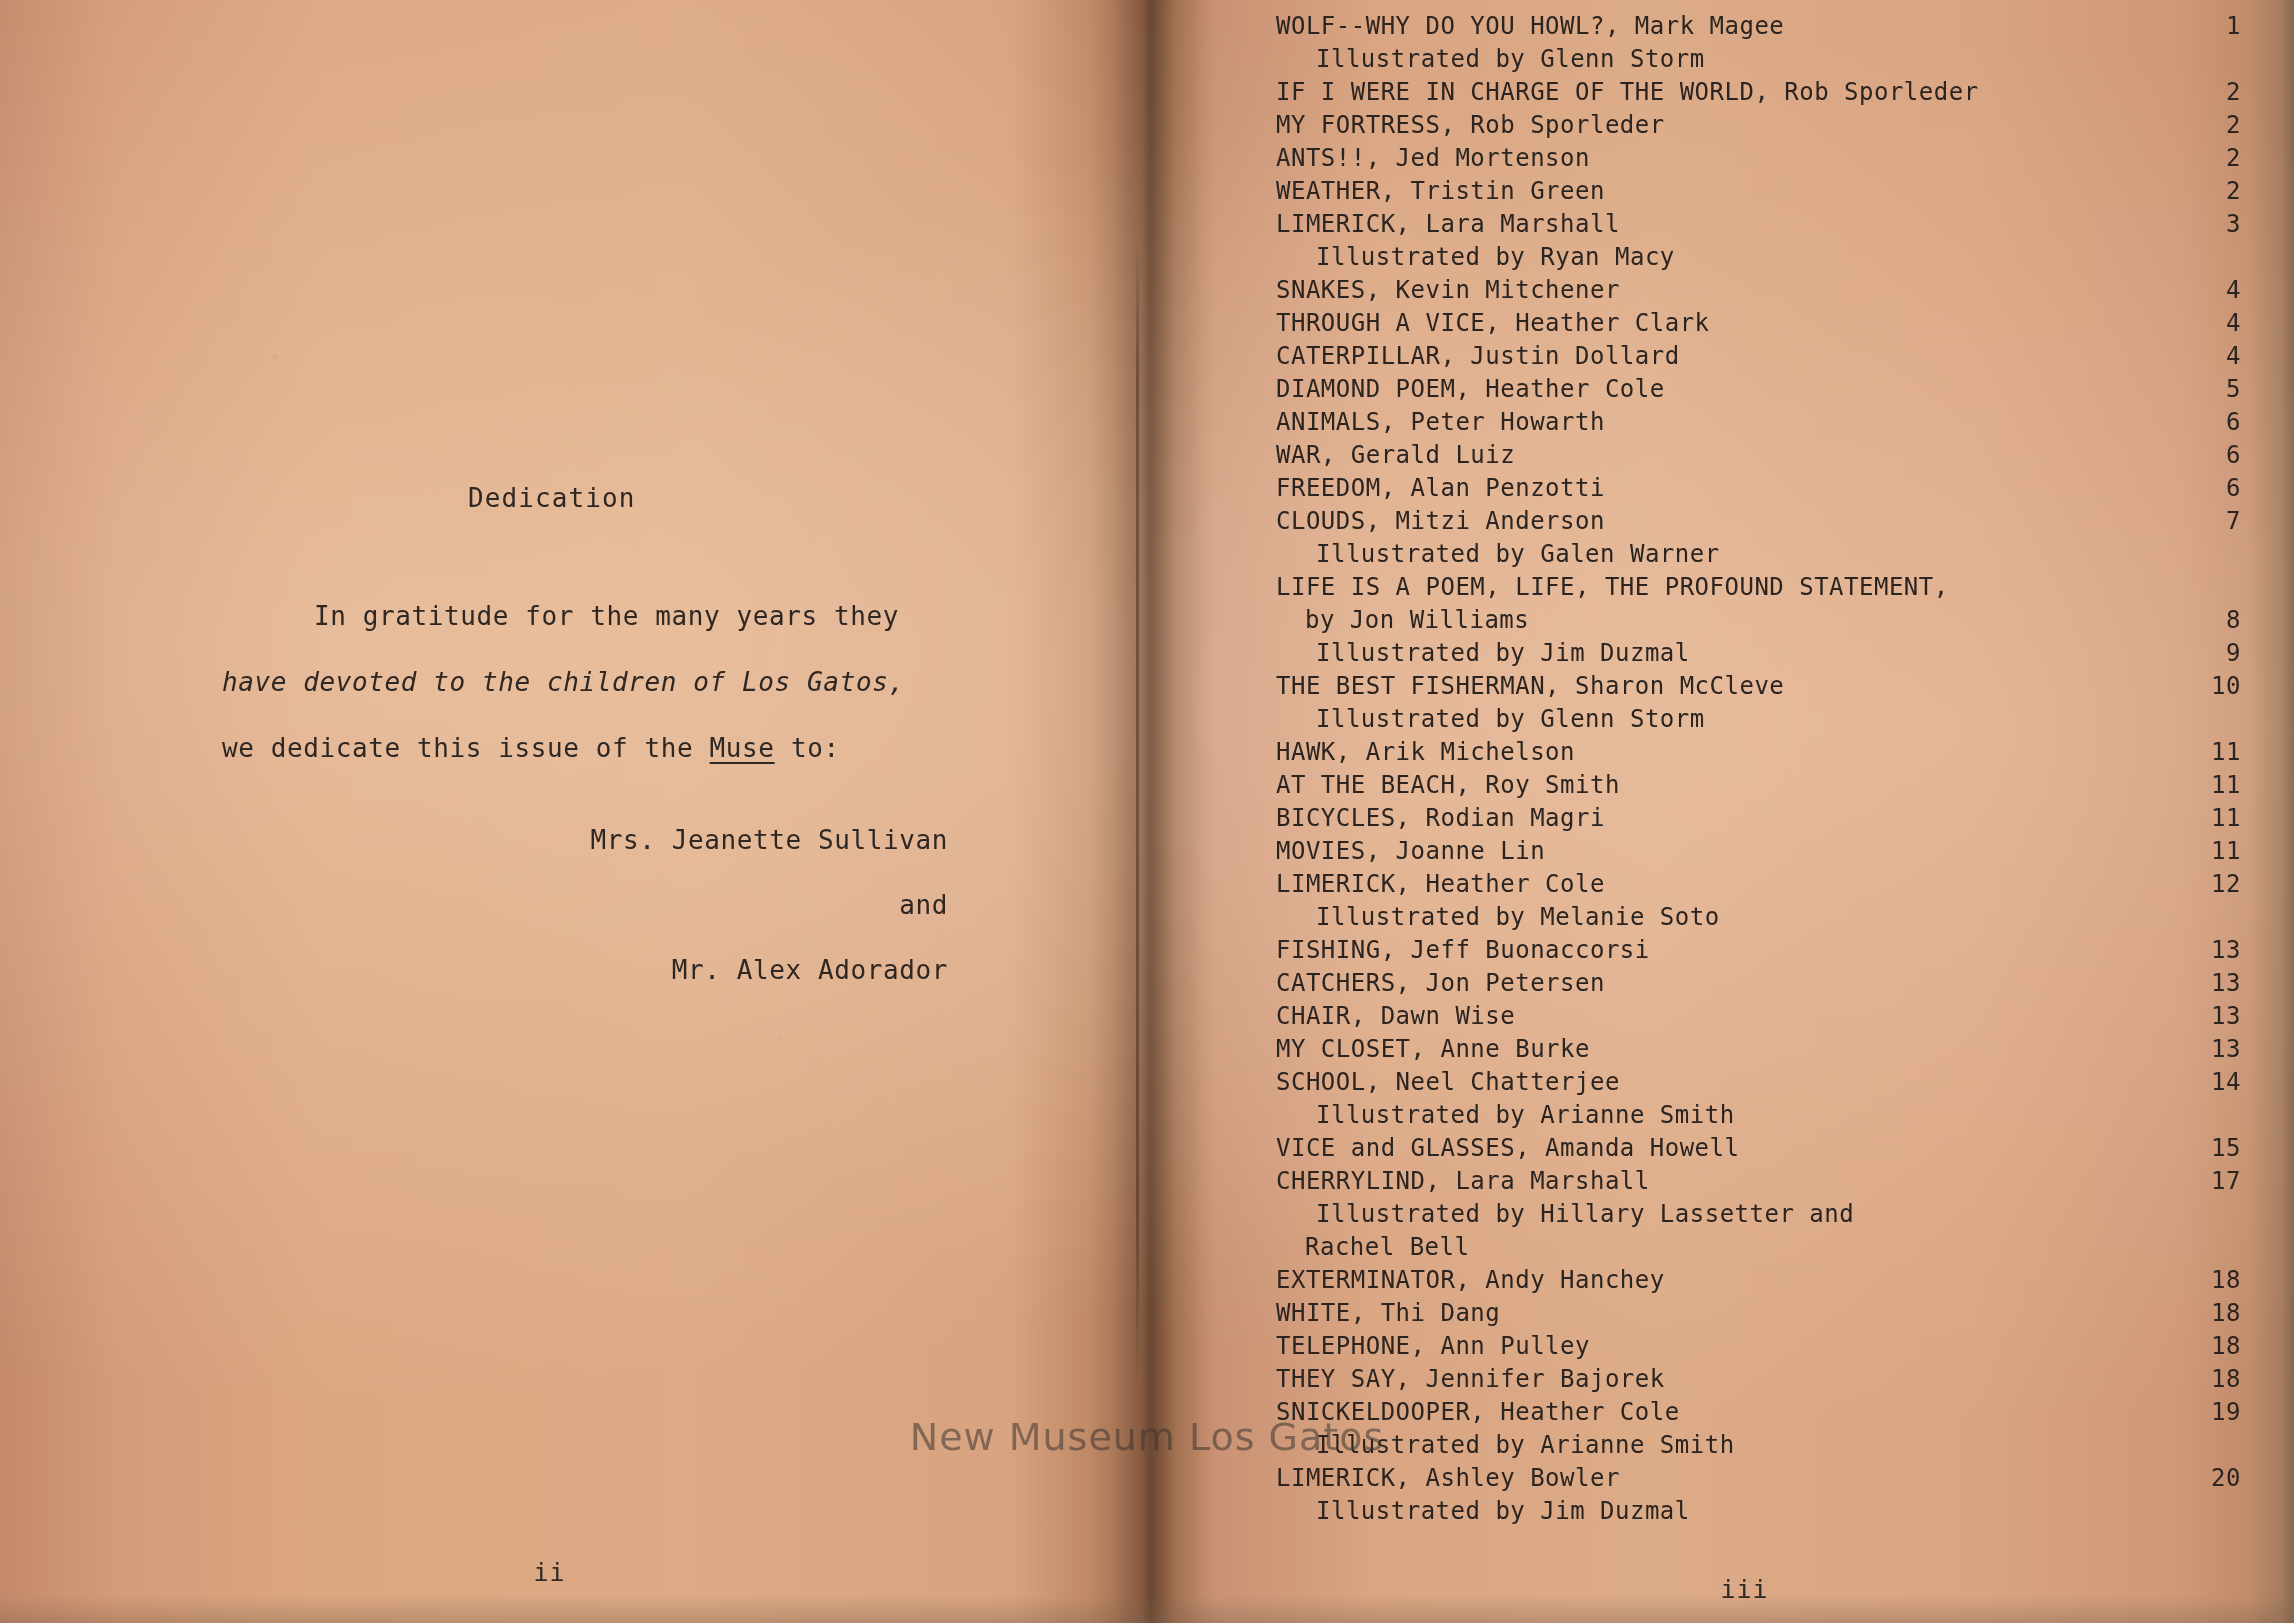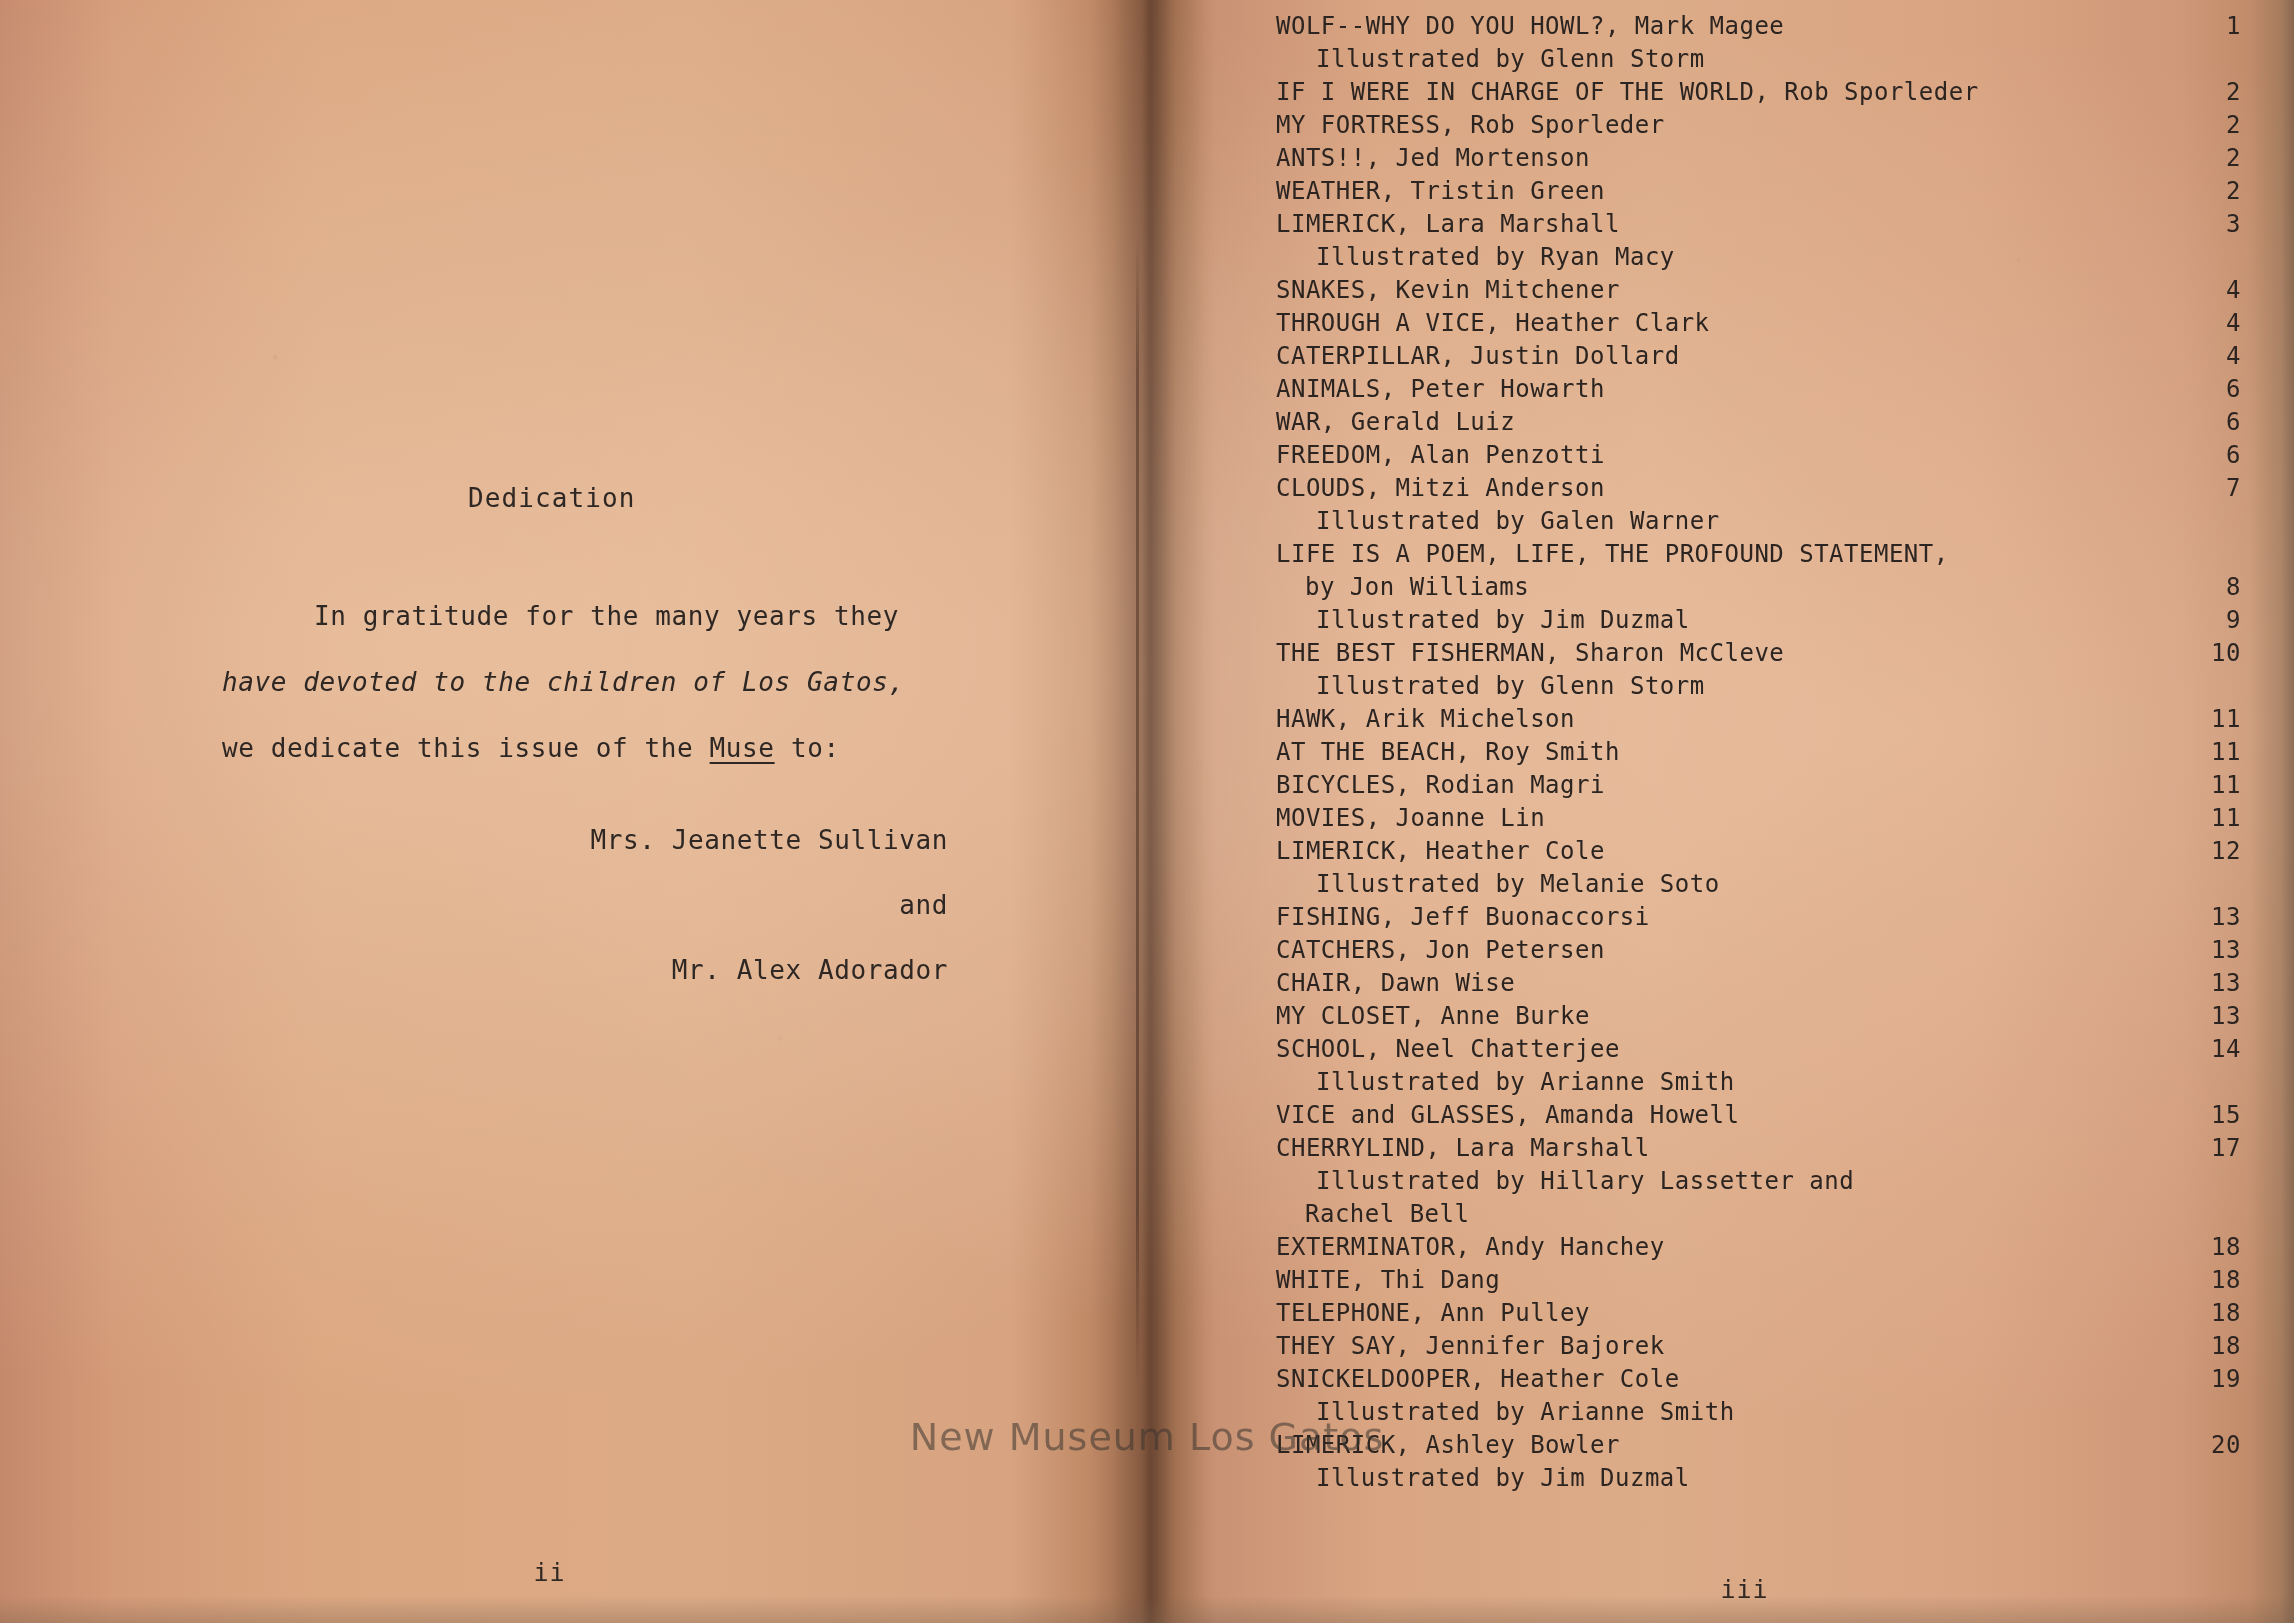--- a/index.html
+++ b/index.html
@@ -218,20 +218,21 @@
         <div class="toc-row sub"><span class="txt">Illustrated by Glenn Storm</span></div>
         <div class="toc-row"><span class="txt">IF I WERE IN CHARGE OF THE WORLD, Rob Sporleder</span><span class="pg">2</span></div>
         <div class="toc-row"><span class="txt">MY FORTRESS, Rob Sporleder</span><span class="pg">2</span></div>
         <div class="toc-row"><span class="txt">ANTS!!, Jed Mortenson</span><span class="pg">2</span></div>
         <div class="toc-row"><span class="txt">WEATHER, Tristin Green</span><span class="pg">2</span></div>
         <div class="toc-row"><span class="txt">LIMERICK, Lara Marshall</span><span class="pg">3</span></div>
         <div class="toc-row sub"><span class="txt">Illustrated by Ryan Macy</span></div>
         <div class="toc-row"><span class="txt">SNAKES, Kevin Mitchener</span><span class="pg">4</span></div>
         <div class="toc-row"><span class="txt">THROUGH A VICE, Heather Clark</span><span class="pg">4</span></div>
         <div class="toc-row"><span class="txt">CATERPILLAR, Justin Dollard</span><span class="pg">4</span></div>
+        <div class="toc-row"><span class="txt">DIAMOND POEM, Heather Cole</span><span class="pg">5</span></div>
         <div class="toc-row"><span class="txt">ANIMALS, Peter Howarth</span><span class="pg">6</span></div>
         <div class="toc-row"><span class="txt">WAR, Gerald Luiz</span><span class="pg">6</span></div>
         <div class="toc-row"><span class="txt">FREEDOM, Alan Penzotti</span><span class="pg">6</span></div>
         <div class="toc-row"><span class="txt">CLOUDS, Mitzi Anderson</span><span class="pg">7</span></div>
         <div class="toc-row sub"><span class="txt">Illustrated by Galen Warner</span></div>
         <div class="toc-row"><span class="txt">LIFE IS A POEM, LIFE, THE PROFOUND STATEMENT,</span></div>
         <div class="toc-row cont"><span class="txt">by Jon Williams</span><span class="pg">8</span></div>
         <div class="toc-row sub"><span class="txt">Illustrated by Jim Duzmal</span><span class="pg">9</span></div>
         <div class="toc-row"><span class="txt">THE BEST FISHERMAN, Sharon McCleve</span><span class="pg">10</span></div>
         <div class="toc-row sub"><span class="txt">Illustrated by Glenn Storm</span></div>

